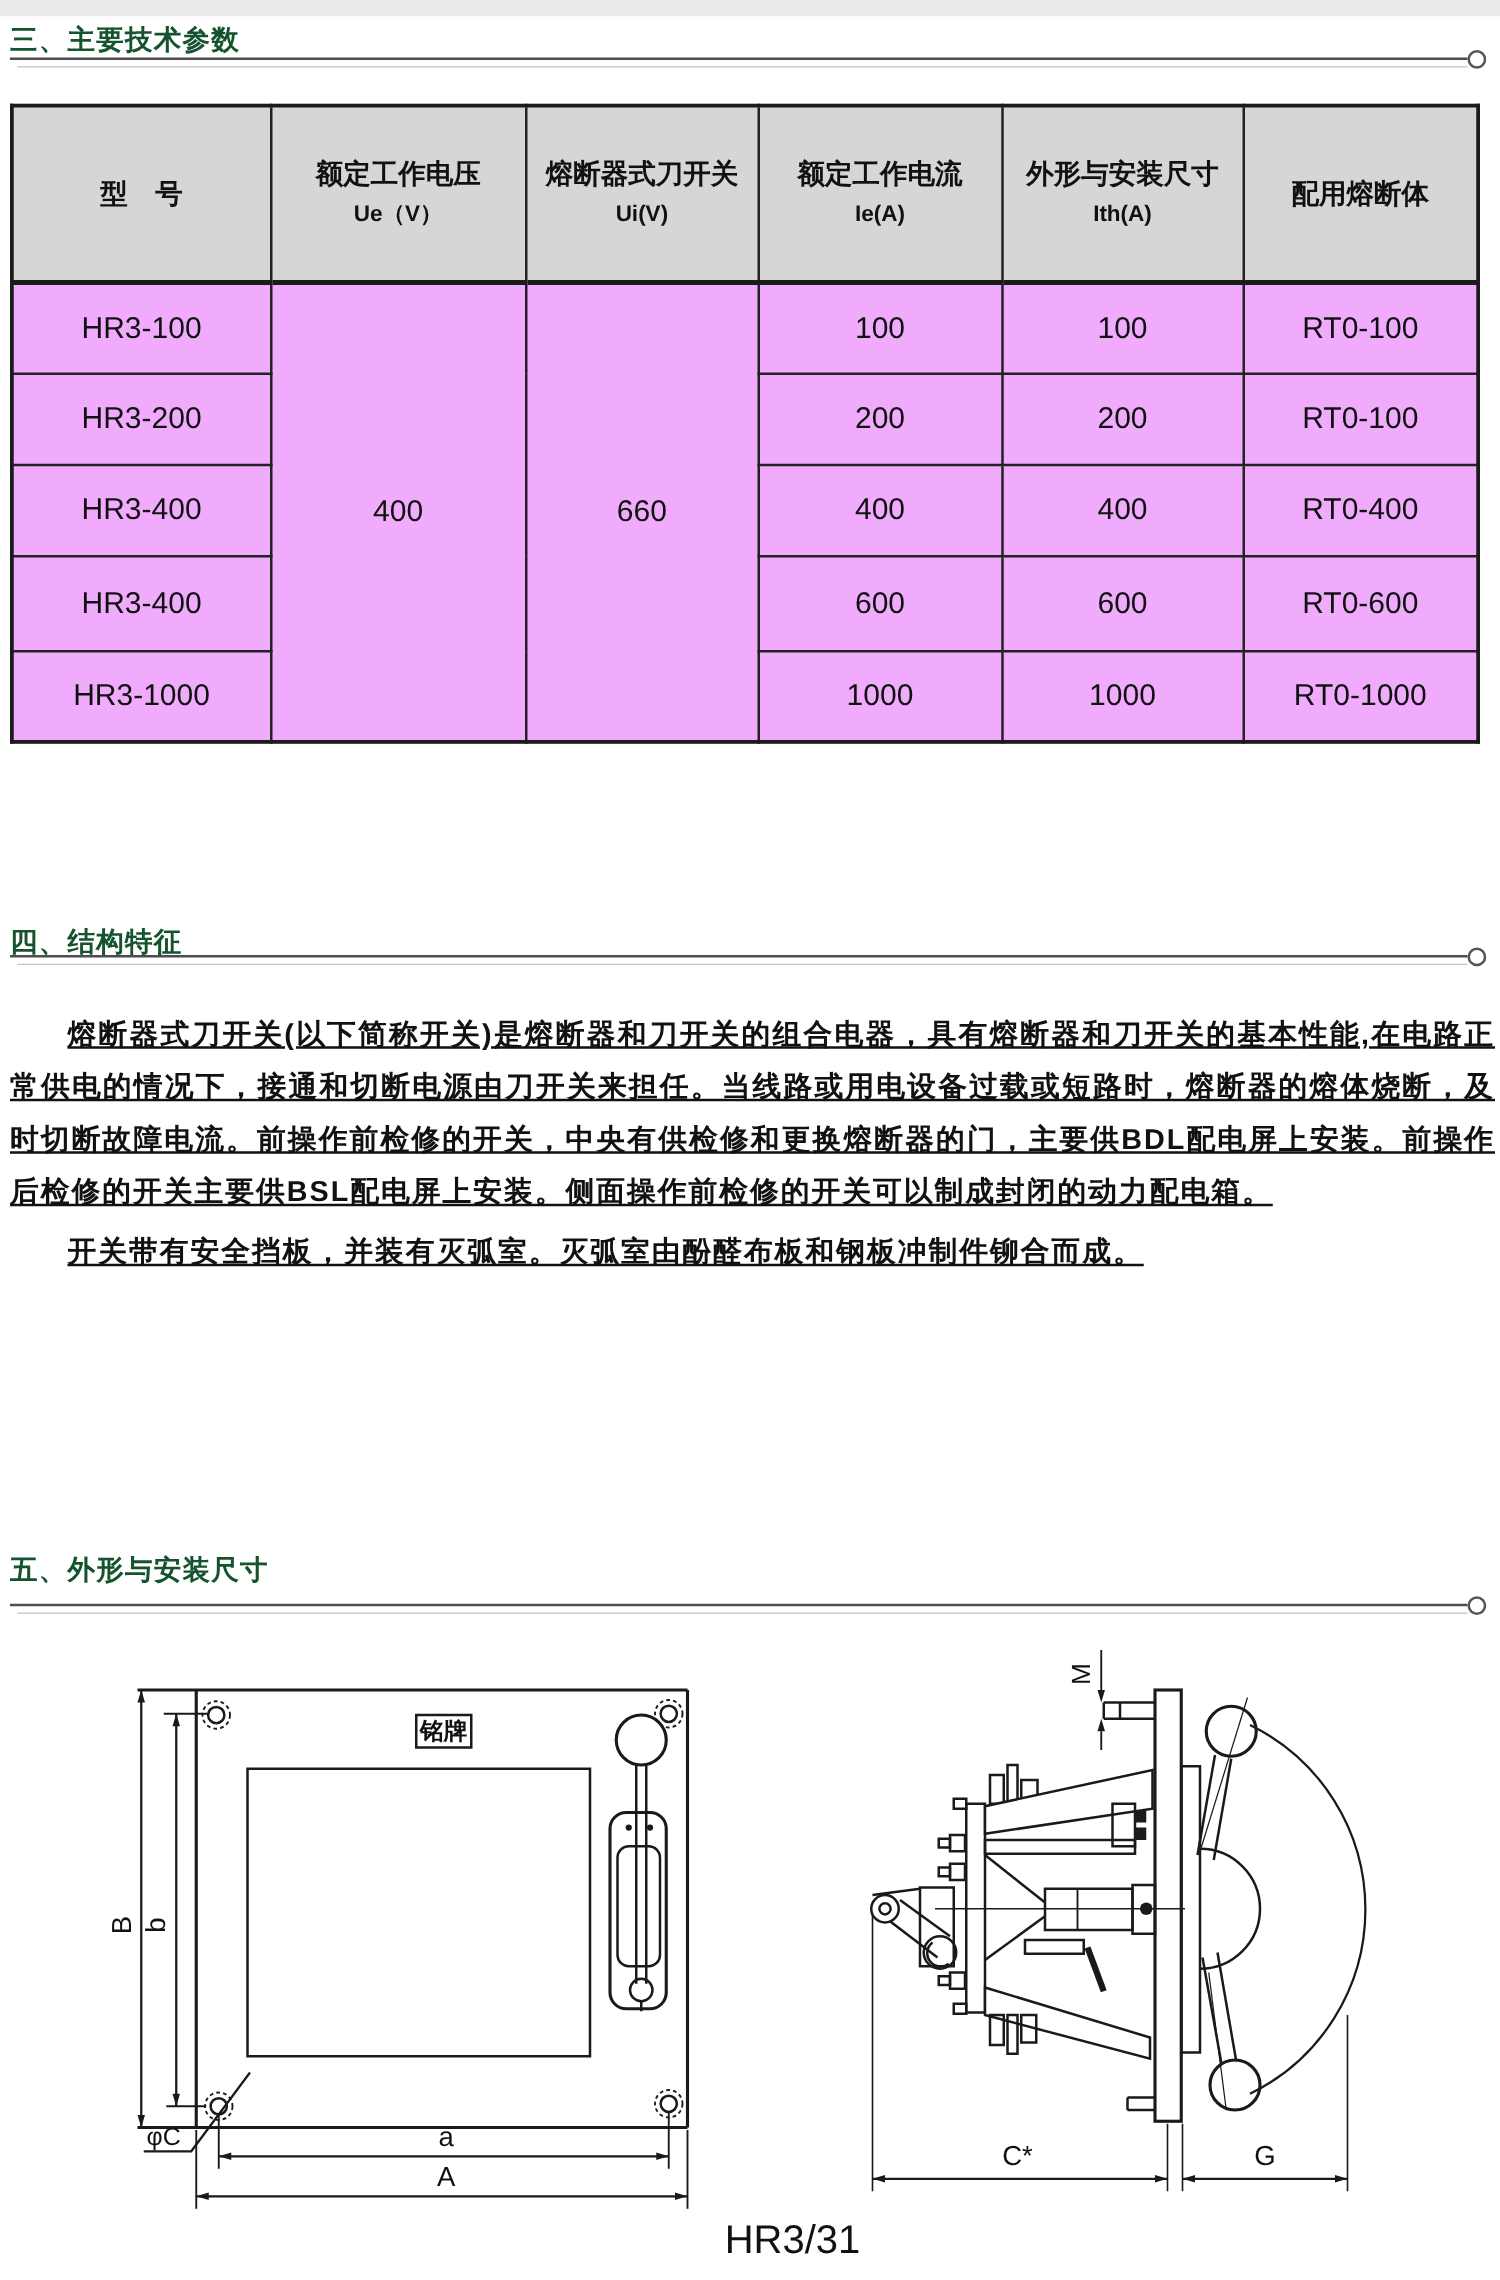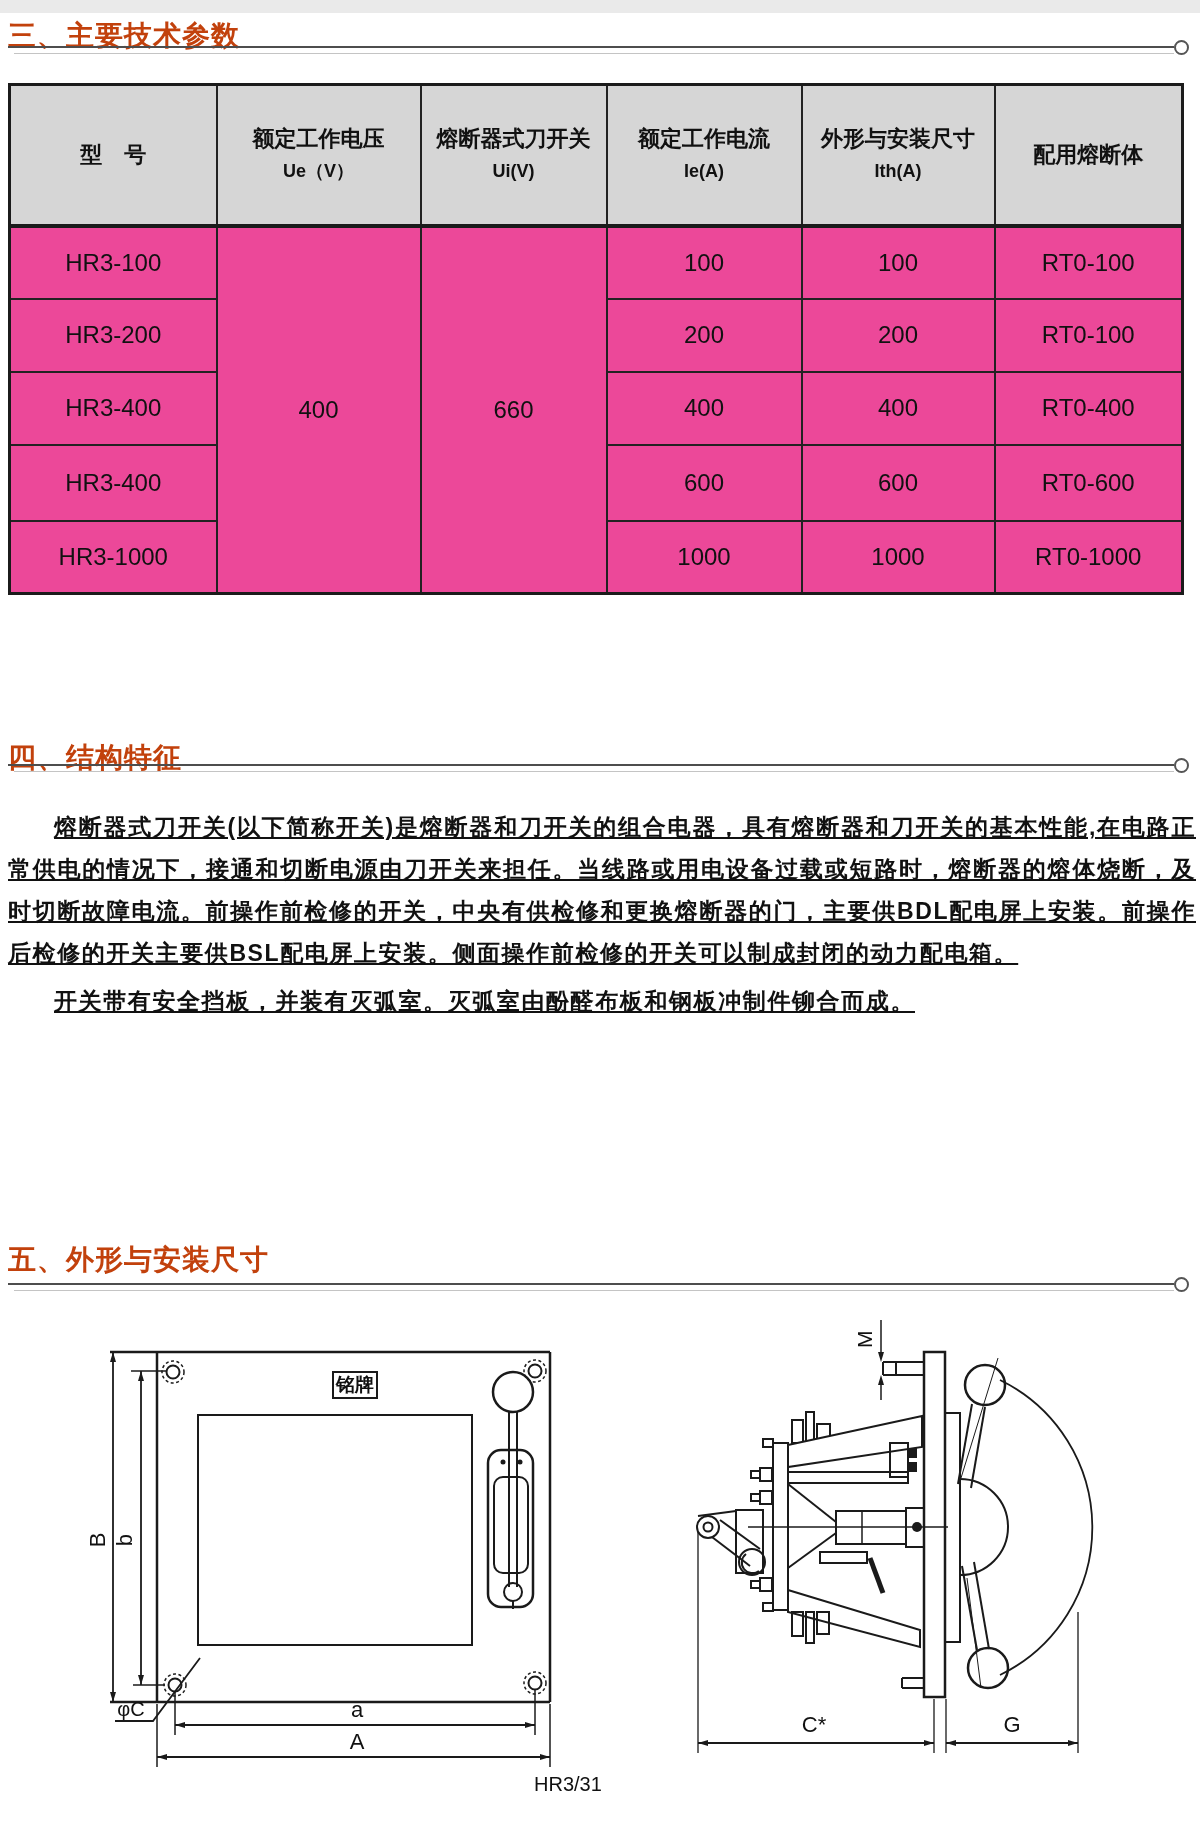--- a/index.html
+++ b/index.html
@@ -1,35 +1,35 @@
 <!DOCTYPE html>
 <html><head>
 <meta charset="utf-8">
 <style>
   html,body{margin:0;padding:0;}
   body{width:1200px;height:1824px;position:relative;background:#fff;
        font-family:"Liberation Sans",sans-serif;color:#111;}
   .topband{position:absolute;left:0;top:0;width:1200px;height:13px;background:#eaeaea;}
-  .sec-title{position:absolute;left:8px;font-size:28px;font-weight:700;color:#c2410c;
+  .sec-title{position:absolute;left:8px;font-size:22px;font-weight:700;color:#14532d;
              letter-spacing:1px;white-space:nowrap;}
   .rule{position:absolute;left:8px;width:1166px;height:2px;background:#4d4d4d;}
   .rule2{position:absolute;left:14px;width:1160px;height:1px;background:#c4c4c4;}
   .ring{position:absolute;width:11px;height:11px;border:2px solid #555;border-radius:50%;background:#fff;}
   table.spec{position:absolute;left:8px;top:83px;width:1173px;border-collapse:collapse;
-             table-layout:fixed;background:#ec4899;}
+             table-layout:fixed;background:#f0abfc;}
   table.spec td{border:2px solid #222;text-align:center;vertical-align:middle;padding:0;}
   table.spec{border:3px solid #1b1b1b;}
   td.hd{background:#d6d6d6;border-bottom:4px solid #1b1b1b !important;
         font-weight:700;font-size:22px;line-height:33px;}
   td.val{font-size:24px;}
   .hd .sub{font-weight:700;font-size:18px;}
   .paras{position:absolute;left:8px;top:806px;width:1188px;font-size:23px;font-weight:700;
          line-height:42px;text-align:justify;letter-spacing:1.6px;}
   .paras p{margin:0 0 6px 0;text-indent:2em;text-decoration:underline;}
-  .footer{position:absolute;left:534px;top:1773px;width:200px;text-align:left;font-size:20px;}
+  .footer{position:absolute;left:534px;top:1773px;width:200px;text-align:center;font-size:32px;}
   svg text{font-family:"Liberation Sans",sans-serif;}
 </style>
 </head>
 <body>
 
 <div class="topband"></div>
 
 <div class="sec-title" style="top:17px;">三、主要技术参数</div>
 <div class="rule" style="top:46px;"></div>
 <div class="rule2" style="top:53px;"></div>

